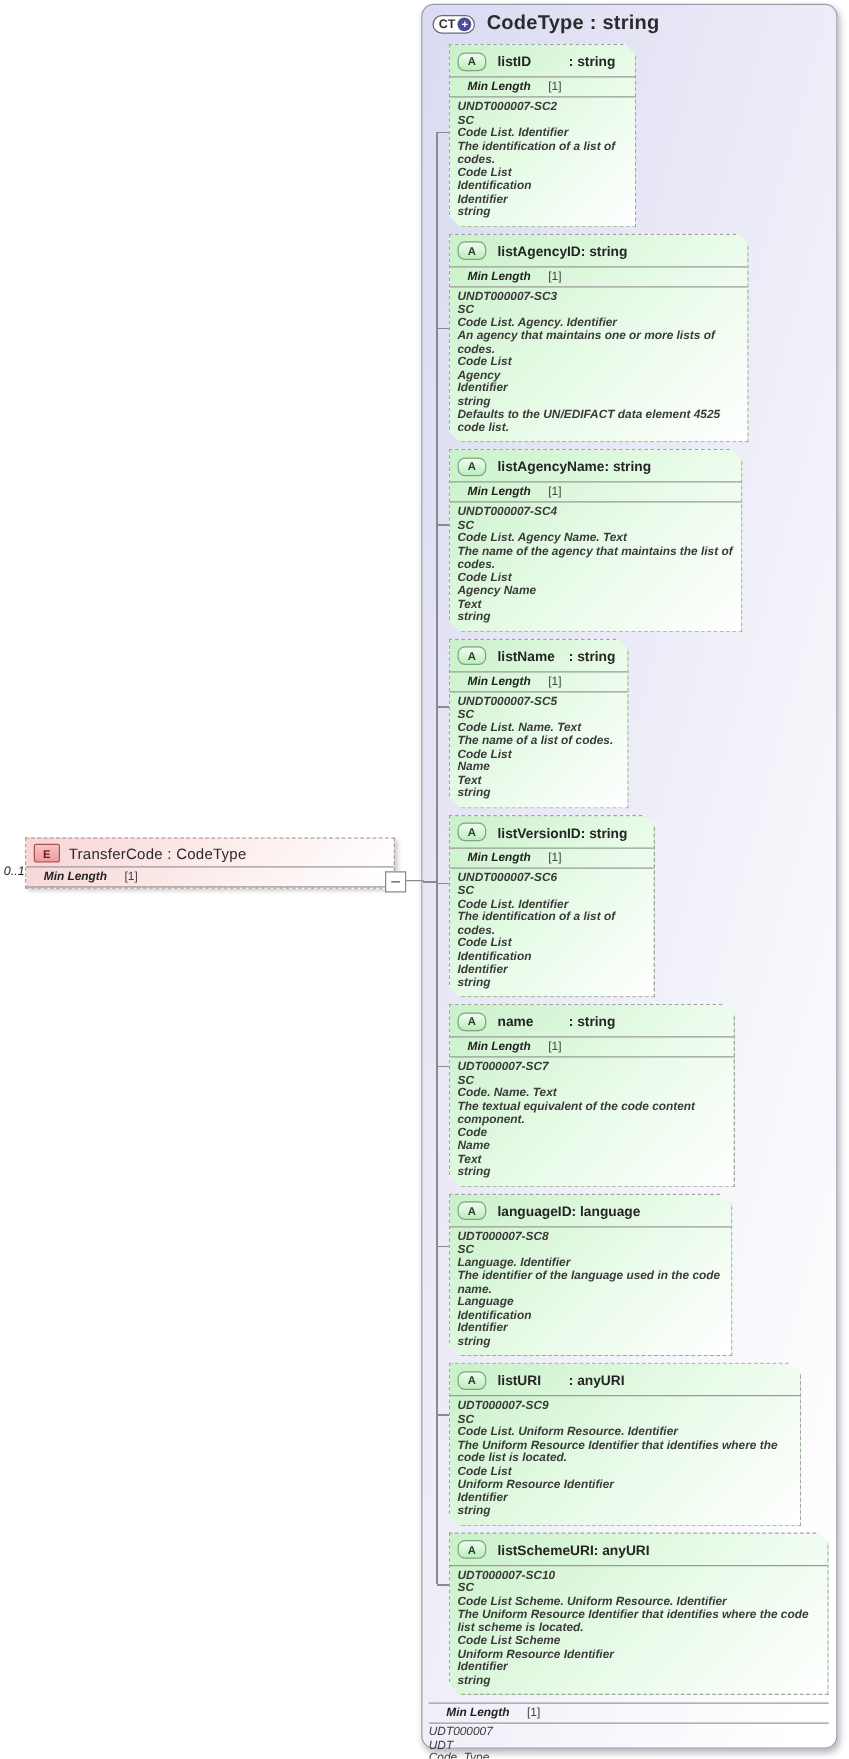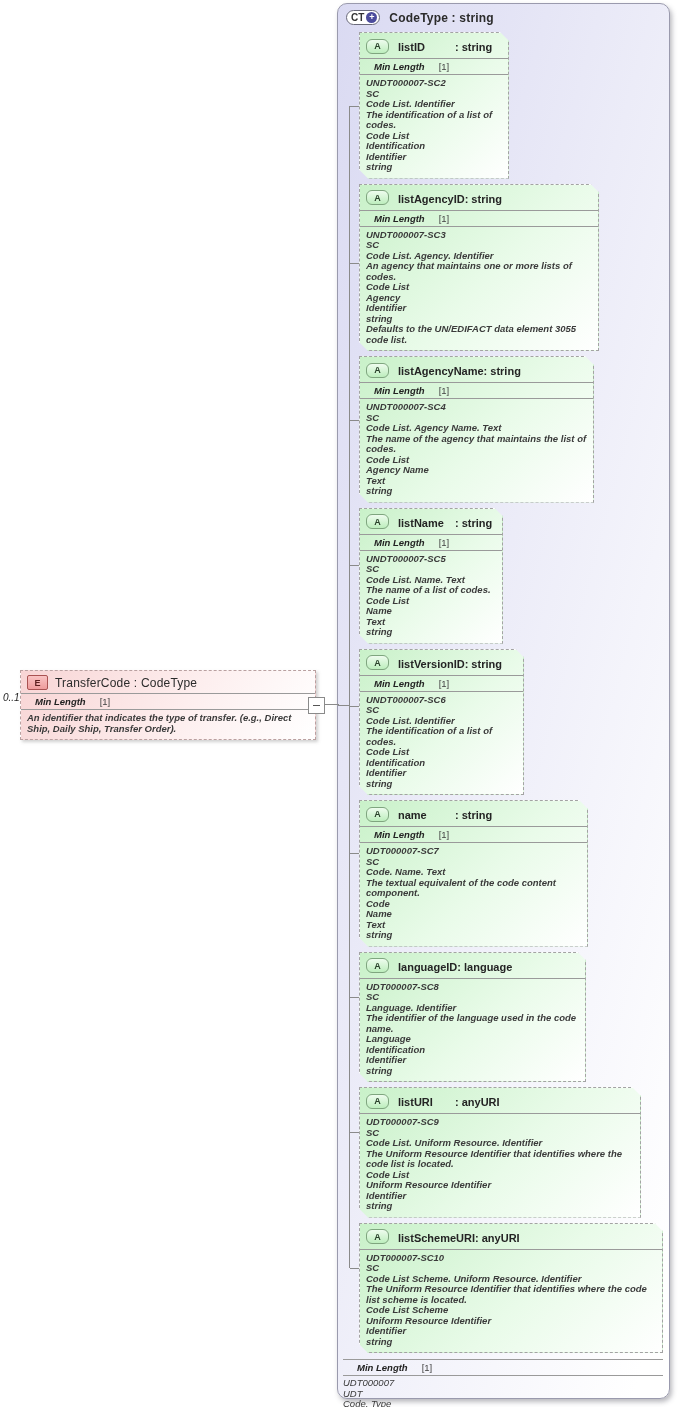--- a/index.html
+++ b/index.html
@@ -61,21 +61,21 @@
   .ct-icon{
     display:inline-flex;align-items:center;gap:2px;
     background:#ffffff;border:1px solid #6a6a7a;border-radius:8px;
     padding:1px 2px 1px 4px;font-size:10px;font-weight:bold;color:#333;
   }
   .plus-circle{
     width:11px;height:11px;border-radius:50%;
     background:#4c4c9c;color:#ffffff;font-size:9px;font-weight:bold;
     display:inline-flex;align-items:center;justify-content:center;line-height:1;
   }
-  .ct-title{font-size:12px;font-weight:bold;color:#2b2b2b;letter-spacing:.2px;}
+  .ct-title{font-size:16px;font-weight:bold;color:#2b2b2b;letter-spacing:.2px;}
   .attrs{position:relative;z-index:1;padding:7px 0 0 21px;}
   svg.connectors{position:absolute;left:0;top:0;z-index:0;pointer-events:none;}
   
   .attr-box{
     position:relative;box-sizing:border-box;margin-bottom:5px;
     border:1px dashed #a3a3a3;
     background:linear-gradient(135deg,#c9f1c9 0%,#e9fbe9 55%,#ffffff 100%);
     clip-path:polygon(0 0,calc(100% - 9px) 0,100% 9px,100% 100%,9px 100%,0 calc(100% - 9px));
   }
   .attr-header{display:flex;align-items:center;gap:9px;padding:4px 6px 3px 6px;}
@@ -104,21 +104,20 @@
   <div class="element-header">
     <span class="e-icon">E</span>
     <span class="element-title">TransferCode : CodeType</span>
   </div>
   <div class="hairline"></div>
   <div class="facet-row">
     <span class="facet-name">Min Length</span>
     <span class="facet-value">[1]</span>
   </div>
   <div class="hairline"></div>
-  <div class="anno">An identifier that indicates the type of transfer. (e.g.,  Direct Ship, Daily Ship, Transfer Order).</div>
 </div>
 
 <div class="collapse-box">
     <div class="minus"></div>
   </div>
 <div class="feed-line"></div>
 
 <div class="ct-container">
   <svg class="connectors" width="333" height="1396">
       <line x1="11.5" y1="101.5" x2="11.5" y2="1263.5" stroke="#8a8a8a" stroke-width="1" shape-rendering="crispEdges"></line>
@@ -177,21 +176,21 @@
       <div class="hairline"></div>
     </div>
     <div class="anno">UNDT000007-SC3
 SC
 Code List. Agency. Identifier
 An agency that maintains one or more lists of codes.
 Code List
 Agency
 Identifier
 string
-Defaults to the UN/EDIFACT data element 3055 code list.</div>
+Defaults to the UN/EDIFACT data element 4525 code list.</div>
   </div>
       <div class="attr-box" style="width: 235px;">
     <div class="attr-header">
       <span class="a-icon">A</span>
       <span><span class="attr-name">listAgencyName</span><span class="attr-type">: string</span></span>
     </div>
     <div class="hairline"></div>
     <div>
       <div class="facet-row">
         <span class="facet-name">Min Length</span>

